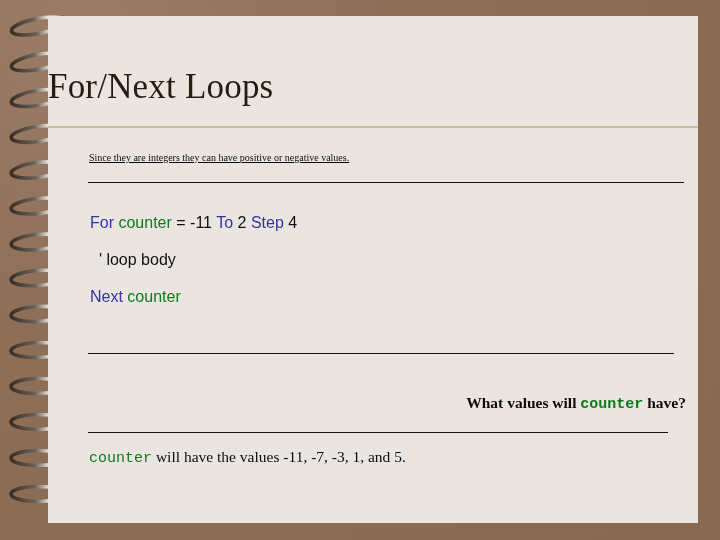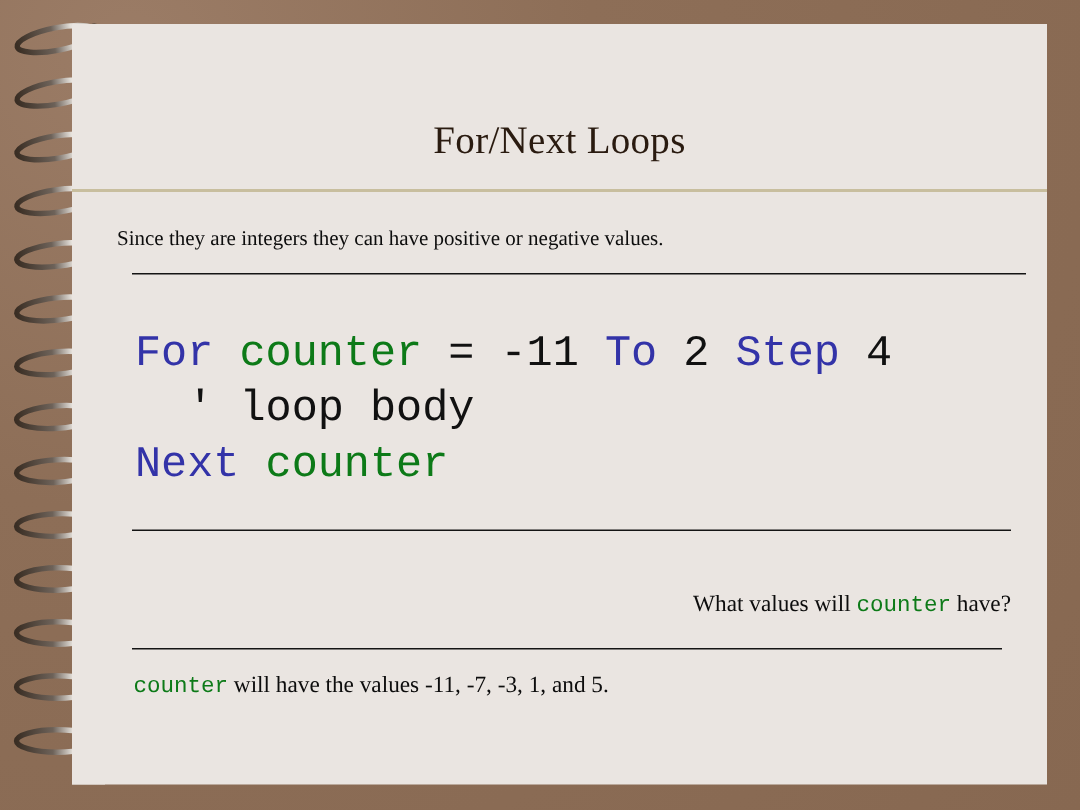--- a/index.html
+++ b/index.html
@@ -48,84 +48,86 @@
     left: 0px;
     top: 0px;
     width: 86px;
     height: 540px;
   }
 
   
   .title {
     position: absolute;
     left: 0;
-    top: 63px;
+    top: 51px;
     width: 650px;
-    text-align: center;
-    font-size: 26px;
+    text-align: left;
+    font-size: 35px;
     color: #2a1b10;
     letter-spacing: 0.2px;
     white-space: nowrap;
   }
 
   
   .title-rule {
     position: absolute;
     left: 0px;
     top: 110px;
     width: 650px;
     height: 2px;
     background: #c8be9e;
   }
 
   .body-text {
     position: absolute;
-    left: 30px;
-    font-size: 14px;
+    left: 41px;
+    font-size: 10px;
     color: #0d0d0d;
     white-space: nowrap;
+    text-decoration: underline;
   }
   .line1 { top: 136px; }
 
   .rule {
     position: absolute;
     height: 1px;
     background: #141414;
     left: 40px;
   }
   .rule1 { top: 166px; width: 596px; }
   .rule2 { top: 337px; width: 586px; }
   .rule3 { top: 416px; width: 580px; }
 
   
   .code {
     position: absolute;
     left: 42px;
-    top: 201px;
-    font-family: Liberation Mono, monospace;
-    font-size: 29px;
+    top: 188px;
+    font-family: Liberation Sans, sans-serif;
+    font-size: 16px;
     line-height: 37px;
     white-space: pre;
     color: #111111;
   }
   .kw  { color: #3333a8; }
   .var { color: #0d7a18; }
   .num { color: #111111; }
   .cmt { color: #111111; }
 
   
   .question {
     position: absolute;
-    left: 0px;
+    left: 12px;
     top: 378px;
     width: 626px;
     text-align: right;
     font-size: 15.5px;
     color: #0d0d0d;
     white-space: nowrap;
+    font-weight: bold;
   }
   .mono-var {
     font-family: "Liberation Mono", "DejaVu Sans Mono", monospace;
     color: #0d7a18;
     font-size: 15px;
   }
 
   .answer {
     position: absolute;
     left: 41px;

